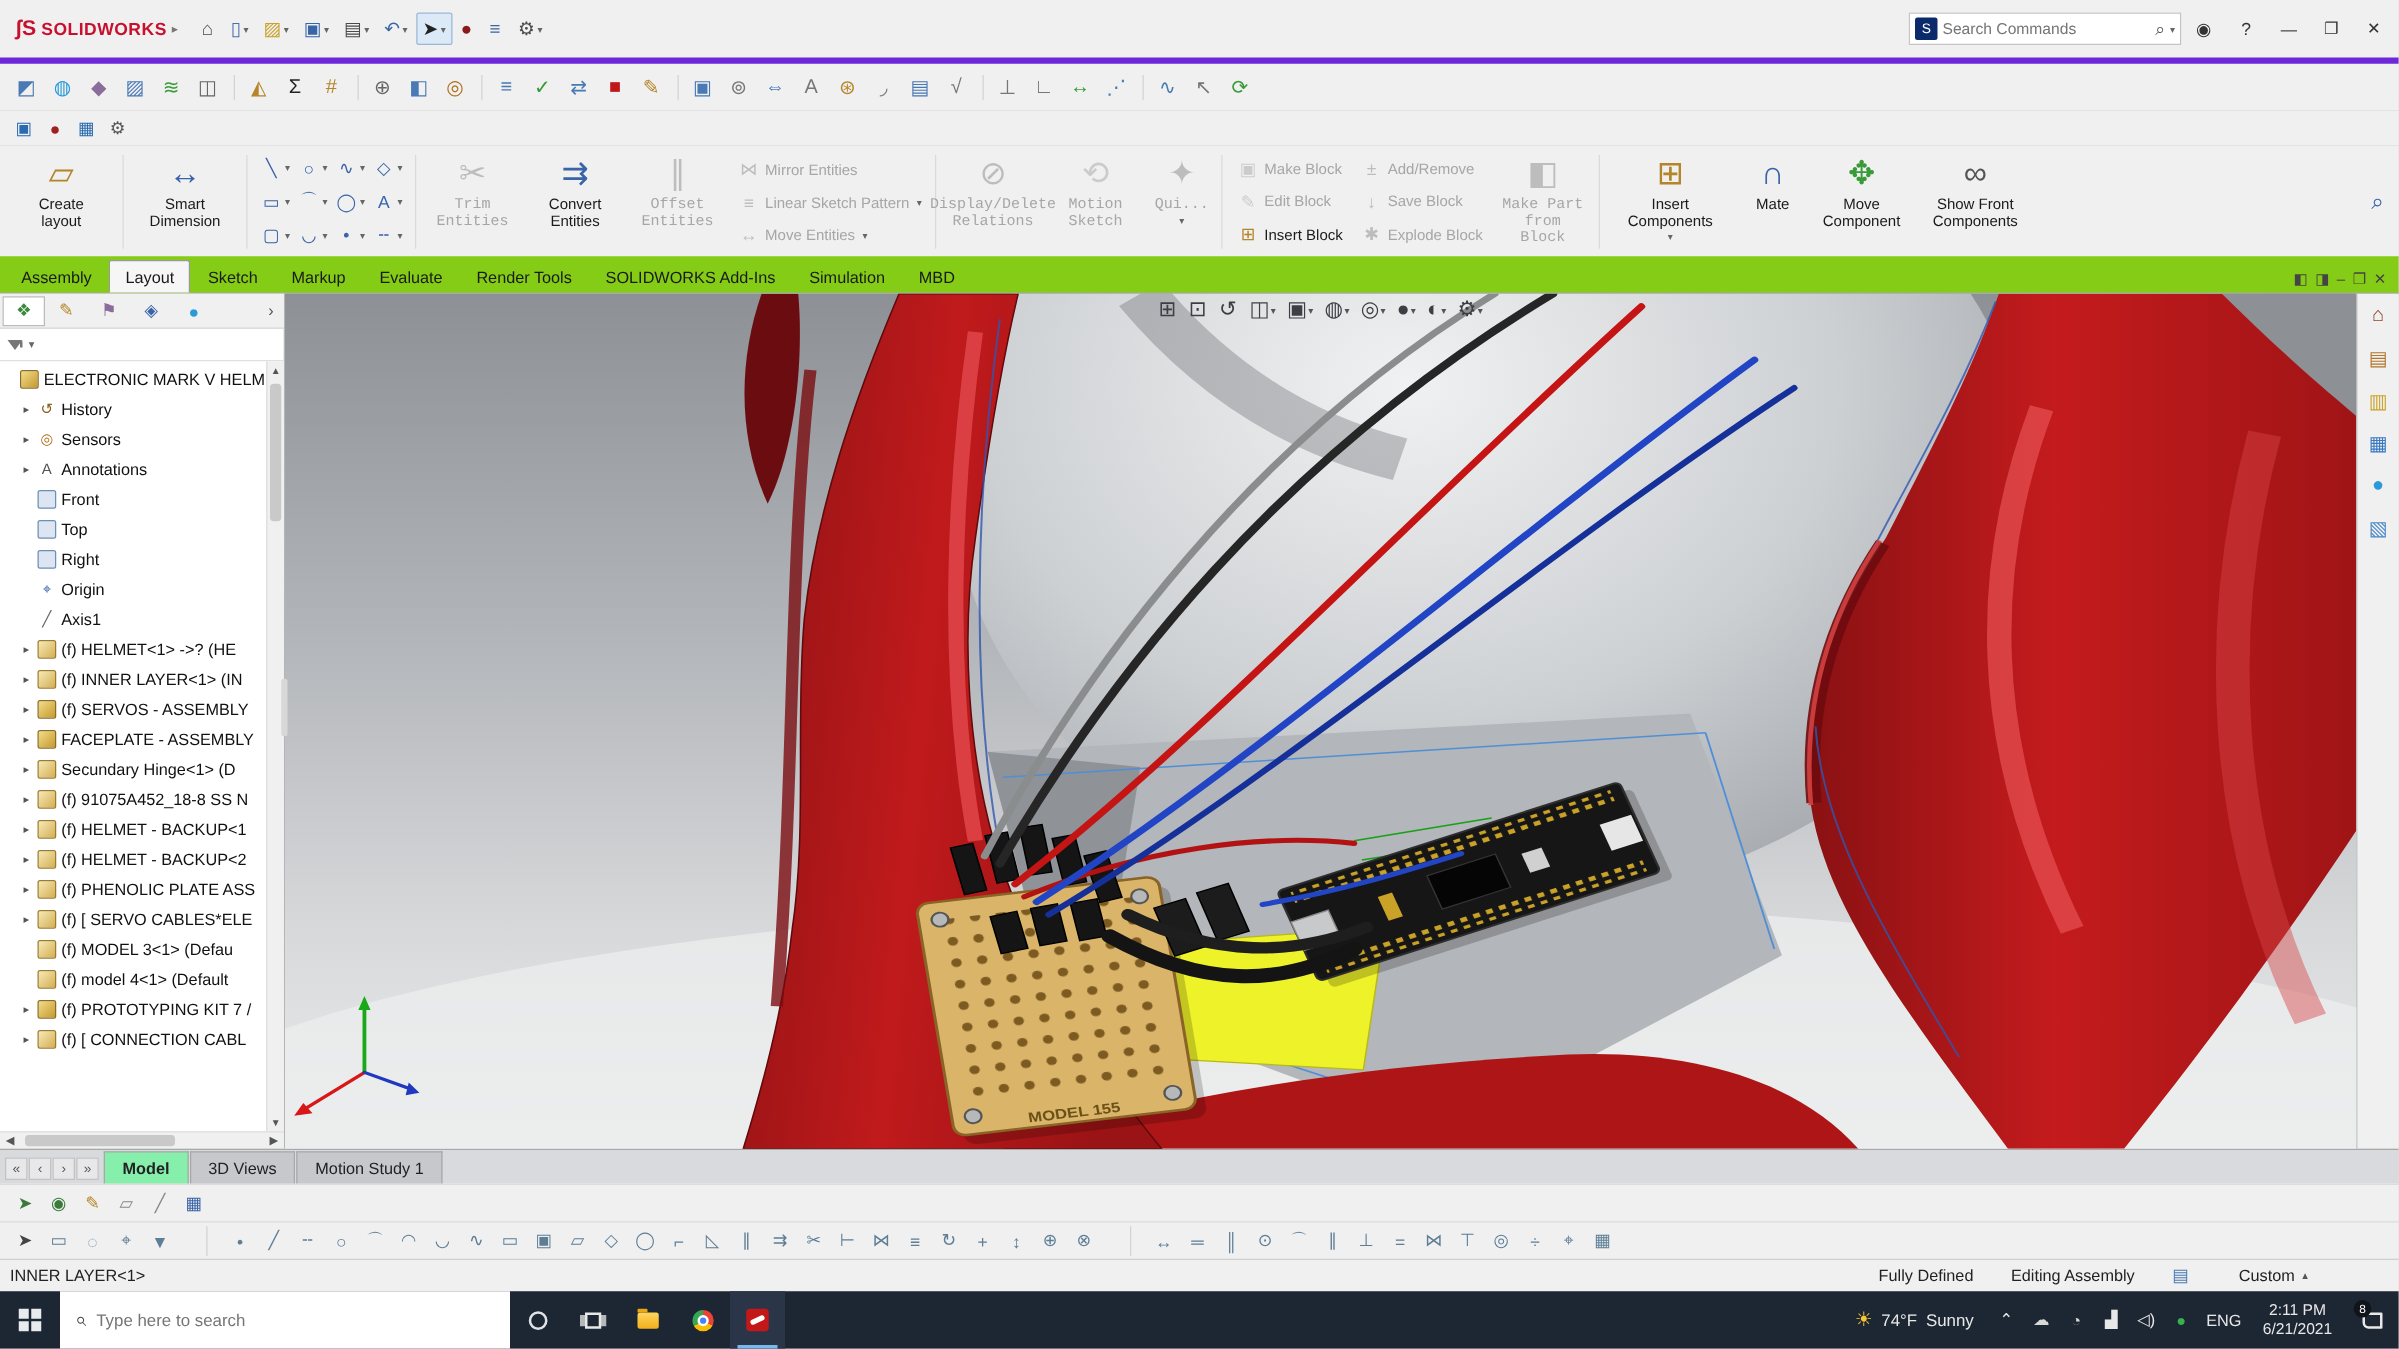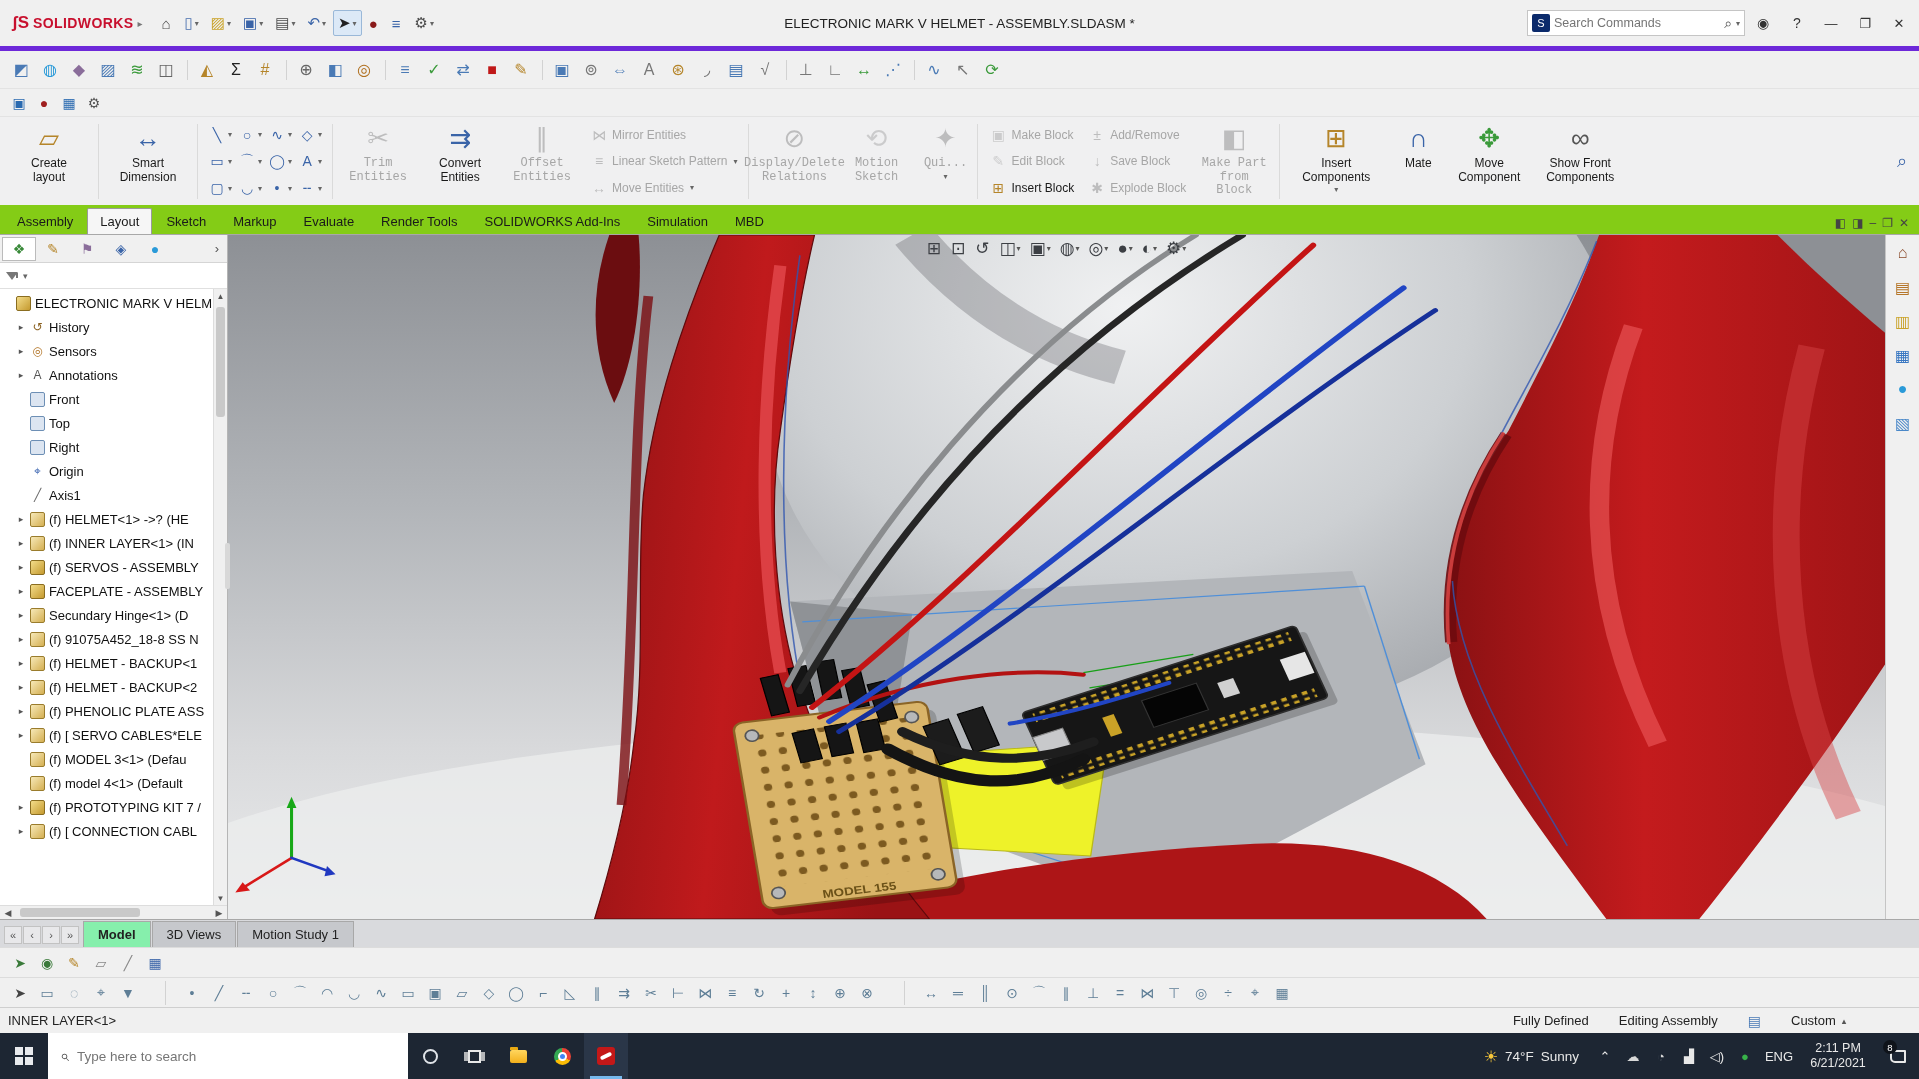--- a/index.html
+++ b/index.html
@@ -122,21 +122,21 @@
 
 
 .btoolbar{height:30px;display:flex;align-items:center;background:#f0f0f0;border-top:1px solid #dcdcdc;padding:0 8px;gap:3px;}
 .btoolbar .tbi{width:24px;height:24px;font-size:14px;color:#5e7e96;}
 .bgroup{display:flex;align-items:center;gap:3px;}
 .bgroup+.bgroup{margin-left:22px;padding-left:14px;border-left:1px solid #d2d2d2;}
 
 
 .statusbar{height:26px;background:#f0f0f0;border-top:1px solid #cfcfcf;display:flex;align-items:center;padding:0 8px;font-size:13px;color:#222;}
 .sb-right{margin-left:auto;display:flex;align-items:center;gap:30px;}
-.sb-custom{display:flex;align-items:center;gap:6px;width:120px;}
+.sb-custom{display:flex;align-items:center;gap:6px;width:120px;margin-left:10px;}
 .sb-custom .caret{font-size:9px;color:#555;}
 .sb-ico{color:#4a7ab5;font-size:14px;}
 
 
 .taskbar{height:46px;background:#1d2633;display:flex;align-items:stretch;color:#e8e8e8;}
 .tb-start{width:48px;display:flex;align-items:center;justify-content:center;}
 .winlogo{display:grid;grid-template-columns:8px 8px;grid-template-rows:8px 8px;gap:1.5px;}
 .winlogo i{background:#e8eaed;}
 .tb-searchbox{width:360px;background:#fff;display:flex;align-items:center;gap:8px;padding:0 12px;margin:0;}
 .tb-searchbox .mag{color:#444;font-size:16px;transform:scaleX(-1);}
@@ -219,21 +219,20 @@
         <span class="qat-btn">
           <span class="g" style="color: rgb(58, 100, 168);">≡</span>
           <span class="caret"></span>
         </span>
 
         <span class="qat-btn">
           <span class="g" style="color: rgb(74, 74, 74);">⚙</span>
           <span class="caret">▾</span>
         </span>
       </div>
-    <div class="win-title">ELECTRONIC MARK V HELMET - ASSEMBLY.SLDASM *</div>
     <div class="tb-right">
       <div class="tb-search">
         <span class="srch-logo">S</span>
         <input placeholder="Search Commands" style="">
         <span class="mag">⌕</span>
         <span class="caret" style="font-size:8px;color:#666;">▾</span>
       </div>
       <span class="tb-ico">◉</span>
       <span class="tb-ico">?</span>
       <span class="tb-ico winbtn">—</span>

